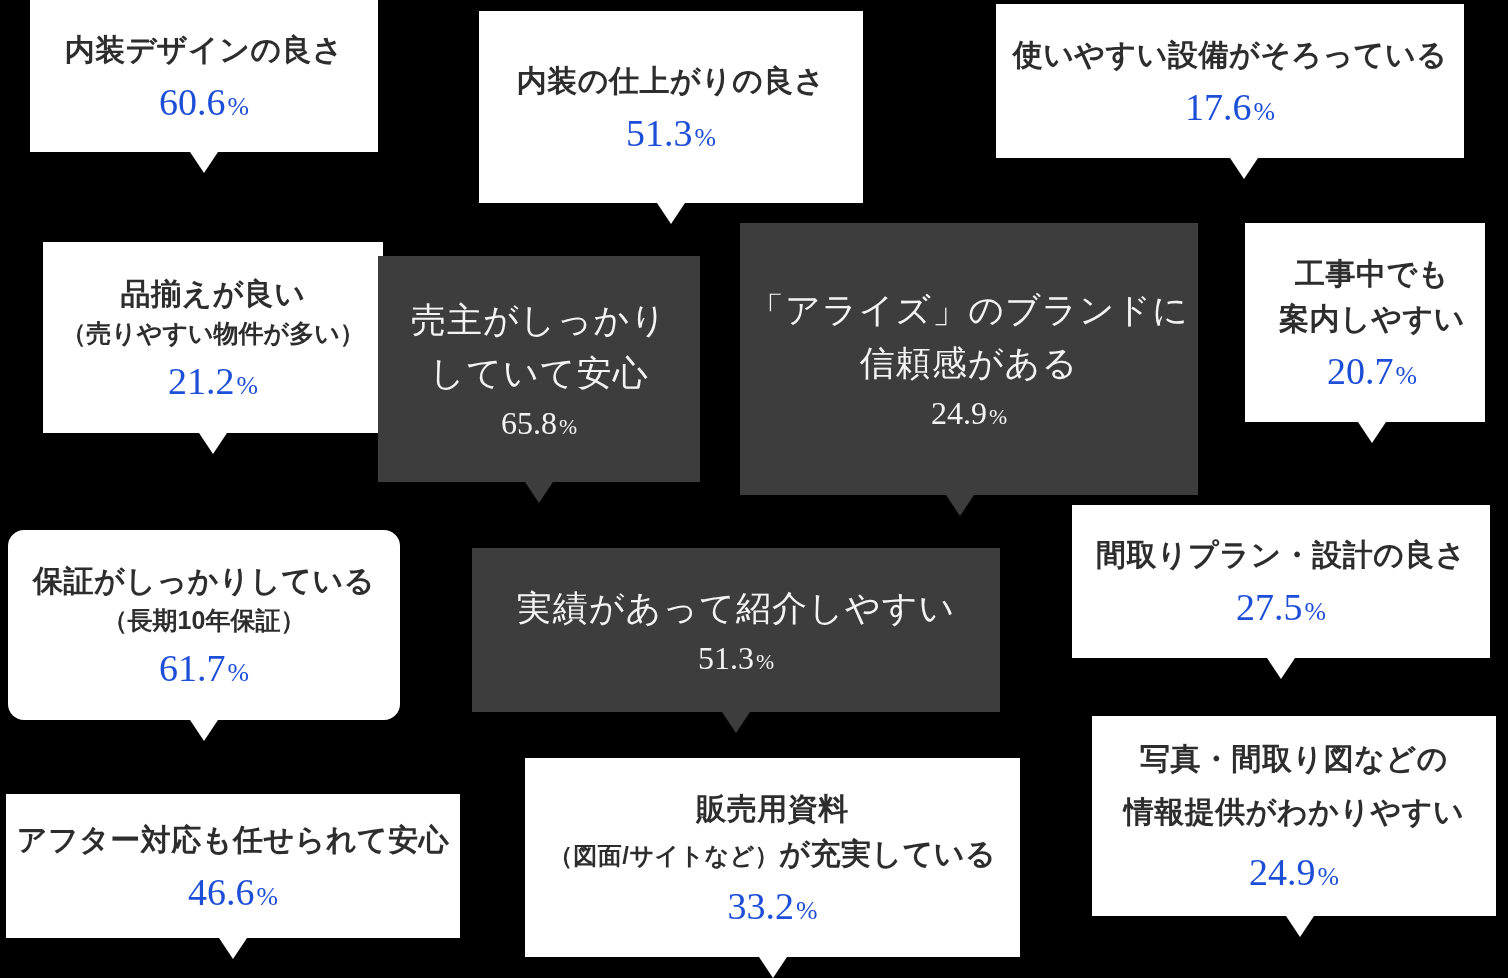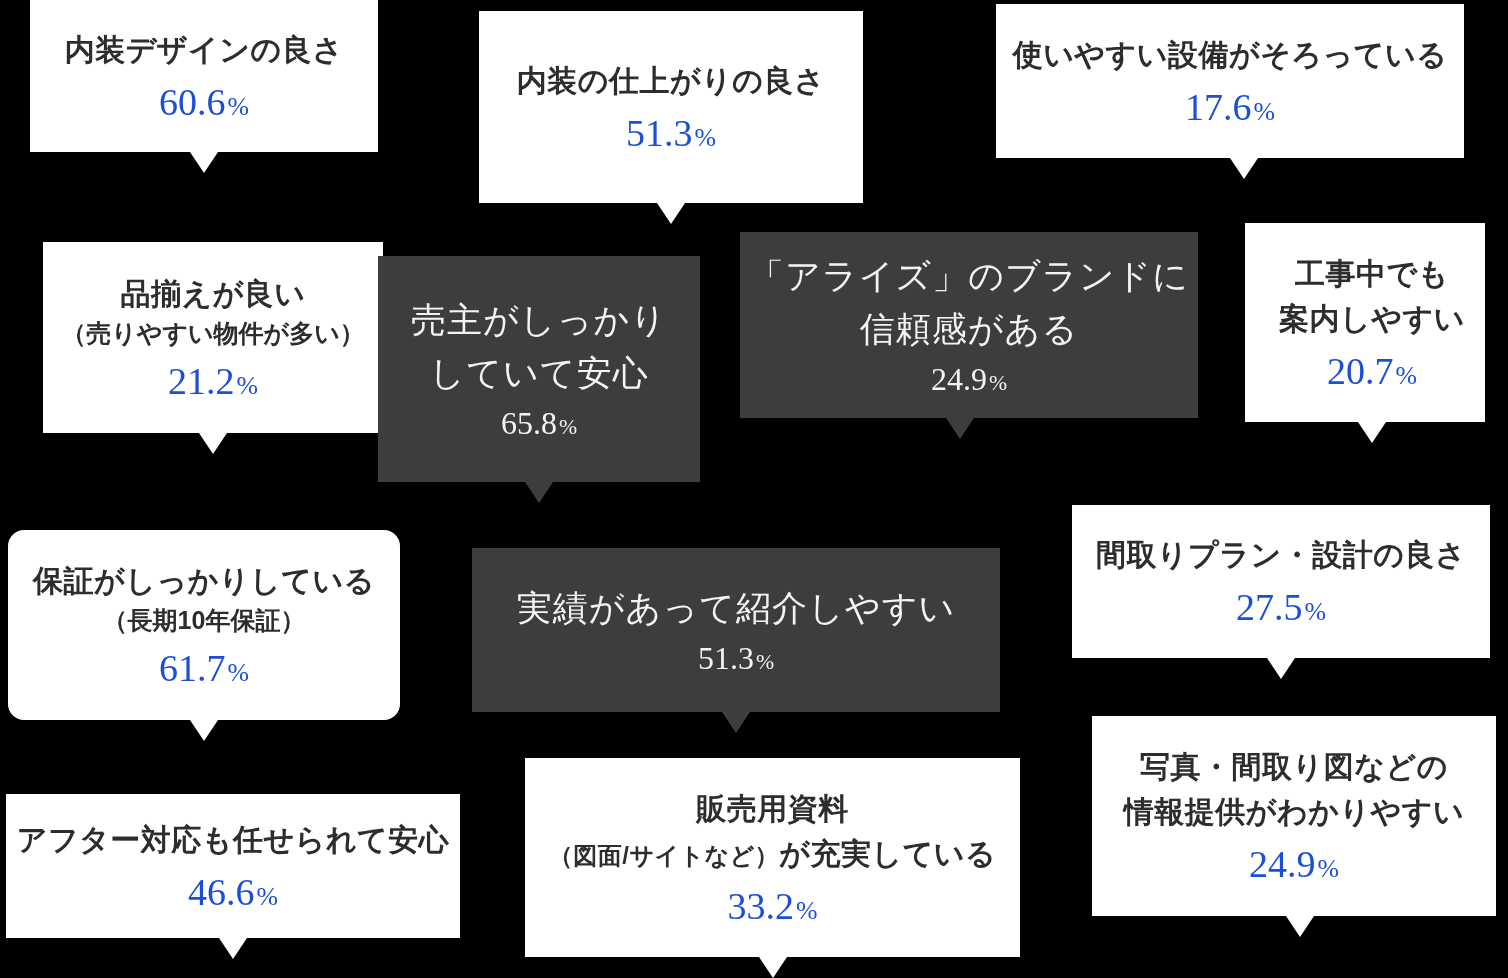--- a/index.html
+++ b/index.html
@@ -84,28 +84,28 @@
   .light .pct { font-size: 38px; color: #1d4ed8; }
   .dark  .pct { font-size: 32px; color: #f3f3f3; margin-top: 4px; }
   .pct .unit { font-size: 0.68em; margin-left: 2px; }
 
   
   .b0  { left: 30px;   top: 0;     width: 348px; height: 152px; }
   .b1  { left: 479px;  top: 11px;     width: 384px; height: 192px; text-align: right; }
   .b2  { left: 996px;  top: 4px;   width: 468px; height: 154px; --tail-left: 53%; }
   .b3  { left: 3px;    top: 242px; width: 340px; height: 191px; margin-left: 40px; }
   .b4  { left: 378px;  top: 256px; width: 322px; height: 226px; }
-  .b5  { left: 740px;  top: 223px; width: 458px; height: 186px; margin-top: 9px; --tail-left: 48%; }
+  .b5  { left: 740px;  top: 223px; width: 458px; height: 272px; --tail-left: 48%; }
   .b6  { left: 1245px; top: 223px; width: 240px; height: 199px; padding-left: 24px; --tail-left: 53%; }
   .b7  { left: 8px;    top: 530px; width: 392px; height: 190px; border-radius: 16px; }
   .b8  { left: 472px;  top: 548px; width: 528px; height: 164px; }
   .b9  { left: 1072px; top: 505px; width: 418px; height: 153px; }
   .b10 { left: 6px;    top: 794px; width: 454px; height: 144px; }
   .b11 { left: 525px;  top: 758px; width: 495px; height: 199px; }
-  .b12 { left: 1092px; top: 716px; width: 404px; height: 200px; --tail-left: 51.5%; }
+  .b12 { left: 1092px; top: 716px; width: 404px; height: 200px; gap: 8px; --tail-left: 51.5%; }
 </style>
 </head>
 <body>
 
 <div class="canvas">
 
   <div class="bubble light b0">
     <div class="line">内装デザインの良さ</div>
     <div class="pct"><span>60.6</span><span class="unit">%</span></div>
   </div>

